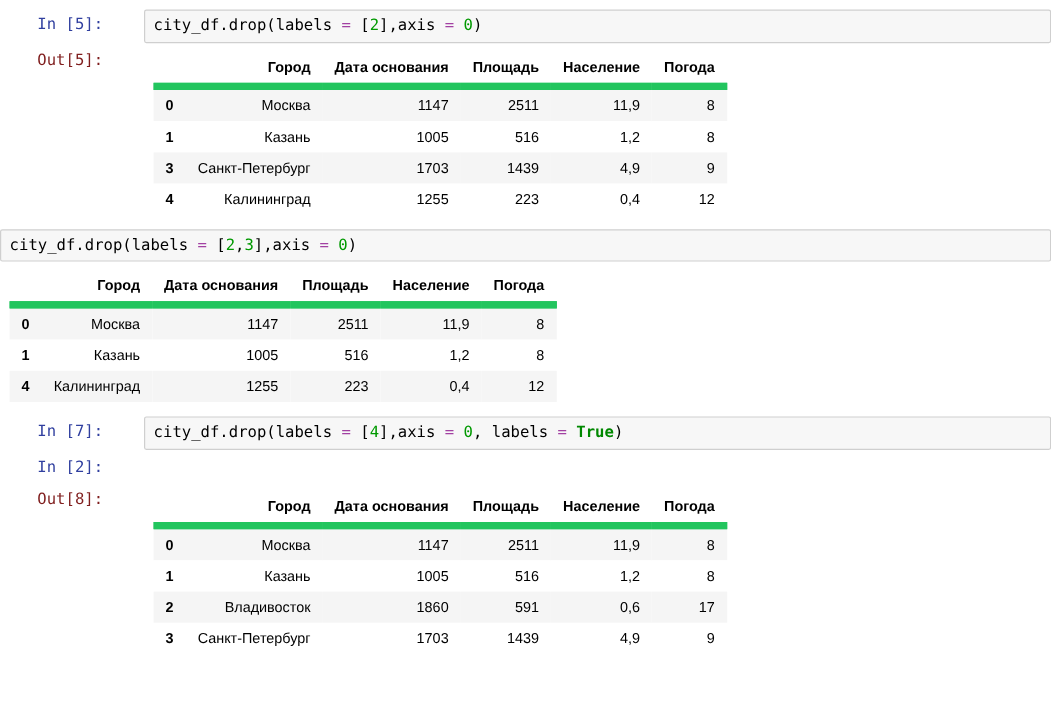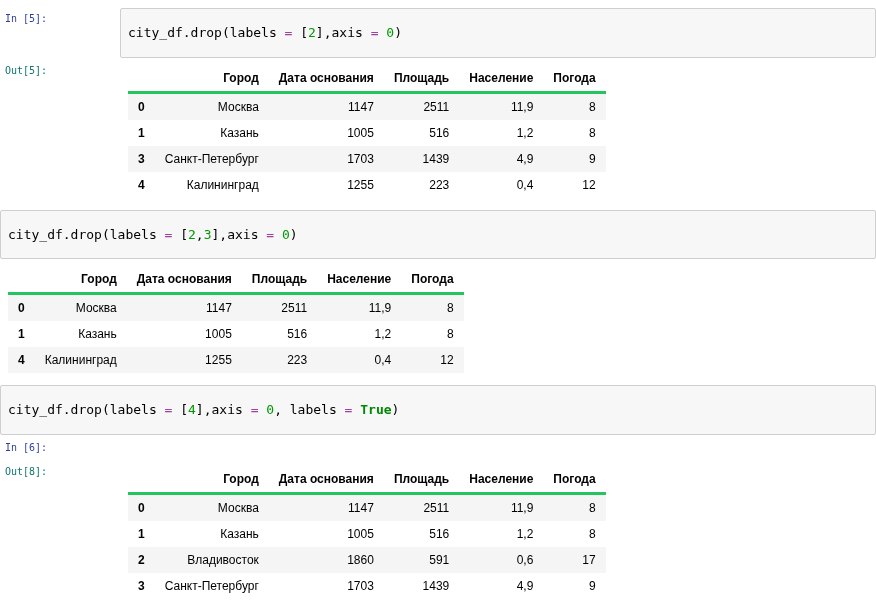--- a/index.html
+++ b/index.html
@@ -9,35 +9,35 @@
     margin: 0;
     background: #fff;
     padding: 8px 0;
   }
   .cell {
     display: flex;
     margin-bottom: 2px;
   }
   .prompt {
     min-width: 120px;
-    text-align: left;
+    text-align: center;
     padding: 5px 8px 5px 5px;
     font-family: monospace;
-    font-size: 10px;
+    font-size: 13px;
     line-height: 1.2;
     box-sizing: border-box;
   }
   .prompt-in { color: #303F9F; }
-  .prompt-out { color: #0f766e; }
+  .prompt-out { color: #7f1d1d; }
   .code-box {
     flex: 1;
     border: 1px solid #cfcfcf;
     background: #f7f7f7;
     border-radius: 2px;
-    padding: 16px 7px;
+    padding: 5px 7px;
     font-family: monospace;
     font-size: 13px;
     white-space: pre;
     line-height: 1.2;
   }
   .code-box .fn { color: #000; }
   .code-box .num { color: #009900; }
   .code-box .eq { color: #a240a2; }
   .code-box .bool { color: #008800; font-weight: bold; }
   .df {
@@ -45,21 +45,21 @@
     font-family: "Helvetica Neue", Helvetica, Arial, sans-serif;
     font-size: 12px;
     margin: 3px 0 8px 0;
   }
   .df th, .df td {
     text-align: right;
     padding: 6px 10px;
     border: none;
   }
   .df thead th {
-    border-bottom: 3px solid #22c55e;
+    border-bottom: 6px solid #22c55e;
     font-weight: bold;
   }
   .df tbody th {
     font-weight: bold;
     text-align: right;
   }
   .df tbody tr:nth-child(odd) { background: #f5f5f5; }
   .df tbody tr:nth-child(even) { background: #ffffff; }
   .output-area {
     flex: 1;
@@ -167,25 +167,26 @@
             <td>223</td>
             <td>0,4</td>
             <td>12</td>
           </tr>
         </tbody>
     </table>
   </div>
 </div>
 
 <div class="cell">
+  <div class="prompt prompt-in">In [7]:</div>
   <div class="code-box"><span class="fn">city_df.drop(labels </span><span class="eq">=</span><span> [</span><span class="num">4</span><span>],axis </span><span class="eq">=</span><span> </span><span class="num">0</span><span>, labels </span><span class="eq">=</span><span> </span><span class="bool">True</span><span>)</span></div>
 </div>
 
 <div class="cell">
-  <div class="prompt prompt-in">In [6]:</div>
+  <div class="prompt prompt-in">In [2]:</div>
 </div>
 
 <div class="cell">
   <div class="prompt prompt-out">Out[8]:</div>
   <div class="output-area">
     <table class="df">
       <thead>
           <tr>
         <th></th>
         <th>Город</th>

